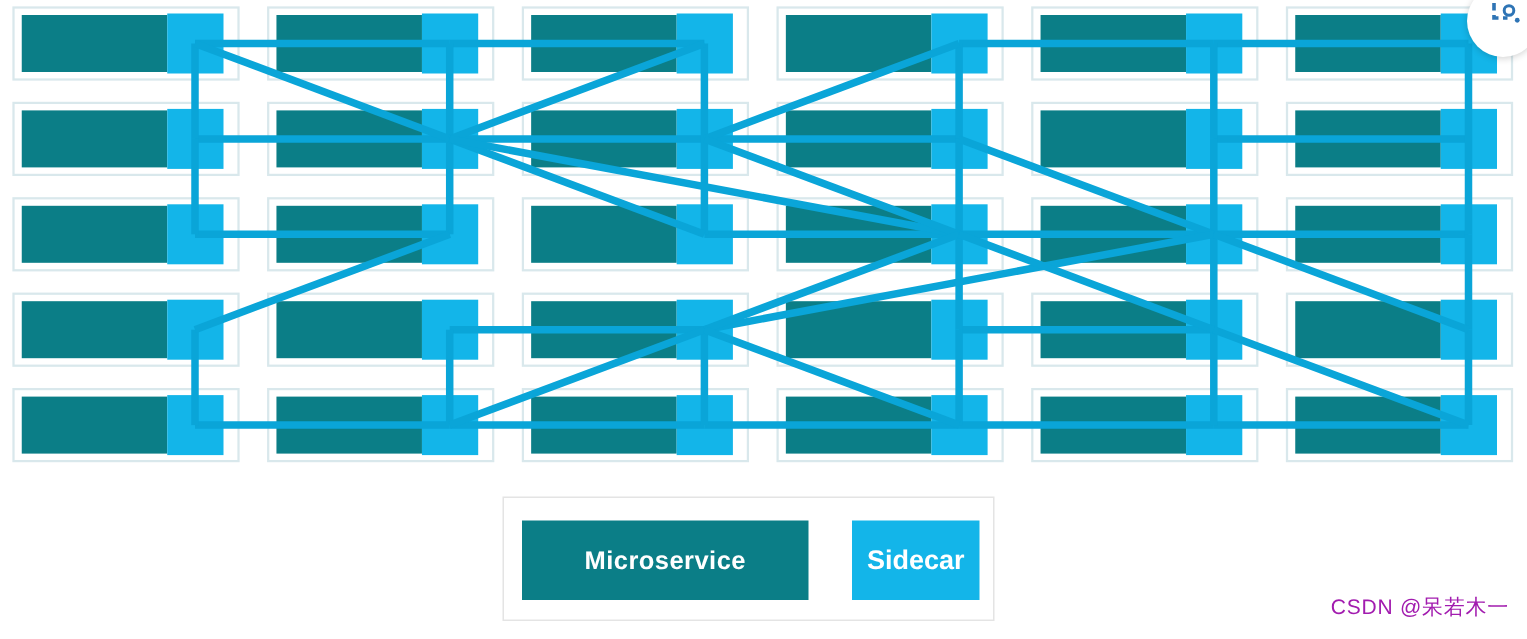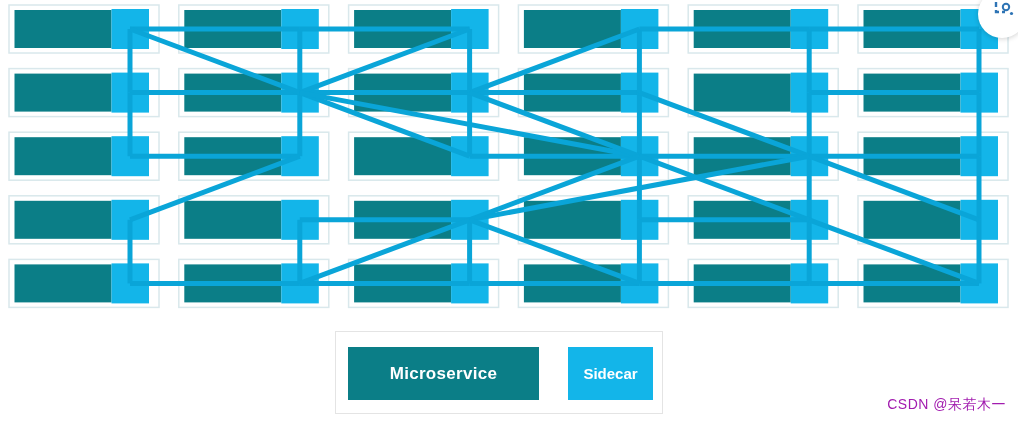--- a/index.html
+++ b/index.html
@@ -11,21 +11,21 @@
   .legend{
     position:absolute;left:335px;top:331px;width:328px;height:83px;
     box-sizing:border-box;border:1px solid #e4e4e4;background:#fff;
   }
   .legend-btn{
     position:absolute;top:15px;height:53px;display:flex;
     align-items:center;justify-content:center;
     color:#ffffff;font-weight:bold;
   }
   .legend-ms{left:12px;width:191px;font-size:17px;letter-spacing:.3px;}
-  .legend-sc{left:232px;width:85px;font-size:15px;}
+  .legend-sc{left:232px;width:85px;font-size:18px;}
   .watermark{
     position:absolute;right:12px;top:396px;
     font-size:14px;color:#aaaeb2;letter-spacing:.5px;
   }
   .viewer-btn{
     position:absolute;left:978px;top:-10px;width:48px;height:48px;
     border-radius:50%;background:#ffffff;
     box-shadow:0 1px 5px rgba(0,0,0,.18);cursor:pointer;
   }
   .viewer-btn svg{position:absolute;left:0;top:0;}

